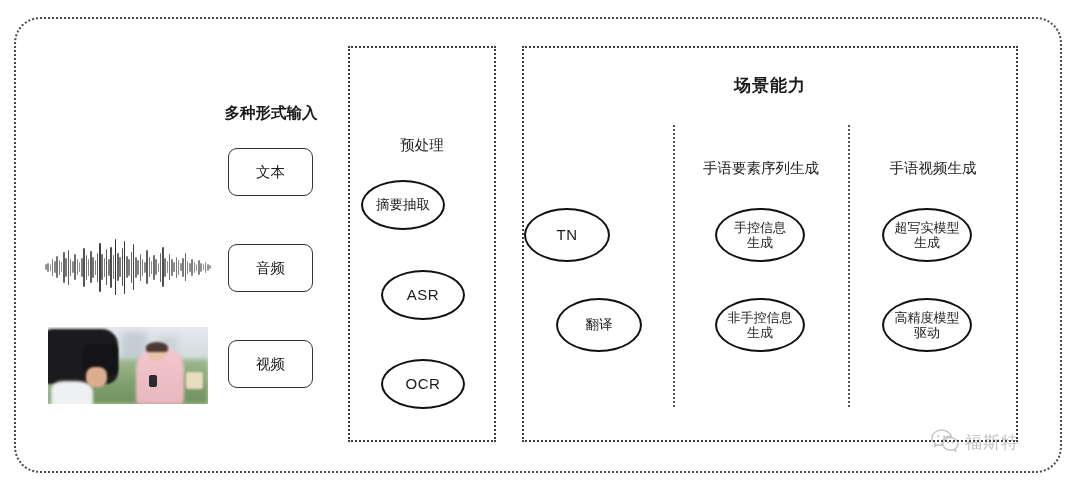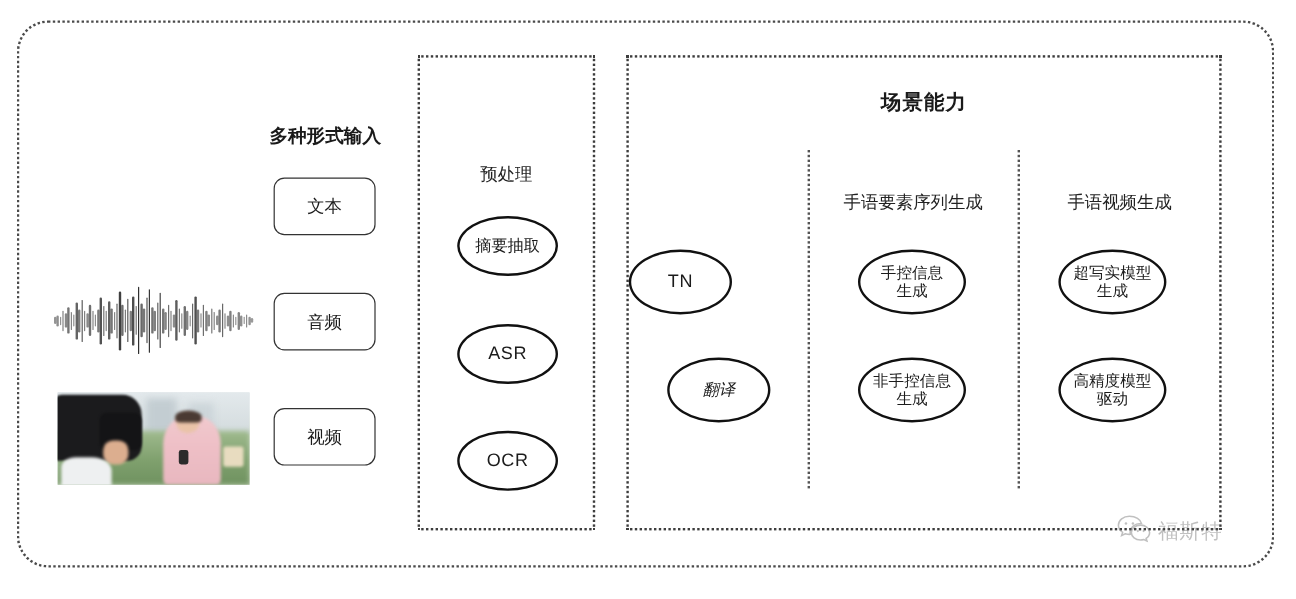--- a/index.html
+++ b/index.html
@@ -363,33 +363,33 @@
   </div>
 
   <div class="mod-box" style="left:228px; top:148px;">文本</div>
   <div class="mod-box" style="left:228px; top:244px;">音频</div>
   <div class="mod-box" style="left:228px; top:340px;">视频</div>
 
   <div class="panel panel-scene">
     <div class="col-head" style="top:88px;">预处理</div>
   </div>
 
-  <div class="ellipse" style="left:381px; top:180px; width:84px; height:50px;">摘要抽取</div>
+  <div class="ellipse" style="left:361px; top:180px; width:84px; height:50px;">摘要抽取</div>
   <div class="ellipse latin" style="left:381px; top:270px; width:84px; height:50px;text-align:right;">ASR</div>
   <div class="ellipse latin" style="left:381px; top:359px; width:84px; height:50px;">OCR</div>
 
   <div class="panel panel-core">
     <div class="panel-title">场景能力</div>
   </div>
 
   <div class="divider divider-1"></div>
   <div class="divider divider-2"></div>
 
   <div class="ellipse latin" style="left:524px; top:208px; width:86px; height:54px;">TN</div>
-  <div class="ellipse" style="left:556px; top:298px; width:86px; height:54px;font-style:italic;">翻译</div>
+  <div class="ellipse" style="left:556px; top:298px; width:86px; height:54px;">翻译</div>
 
   <div class="col" style="left:680px; top:0; width:162px; height:499px;">
     <div class="col-head" style="top:159px;">手语要素序列生成</div>
   </div>
   <div class="ellipse small-txt multiline" style="left:715px; top:208px; width:90px; height:54px;">手控信息<br>生成</div>
   <div class="ellipse small-txt multiline" style="left:715px; top:298px; width:90px; height:54px;">非手控信息<br>生成</div>
 
   <div class="col" style="left:858px; top:0; width:150px; height:499px;">
     <div class="col-head" style="top:159px;">手语视频生成</div>
   </div>

